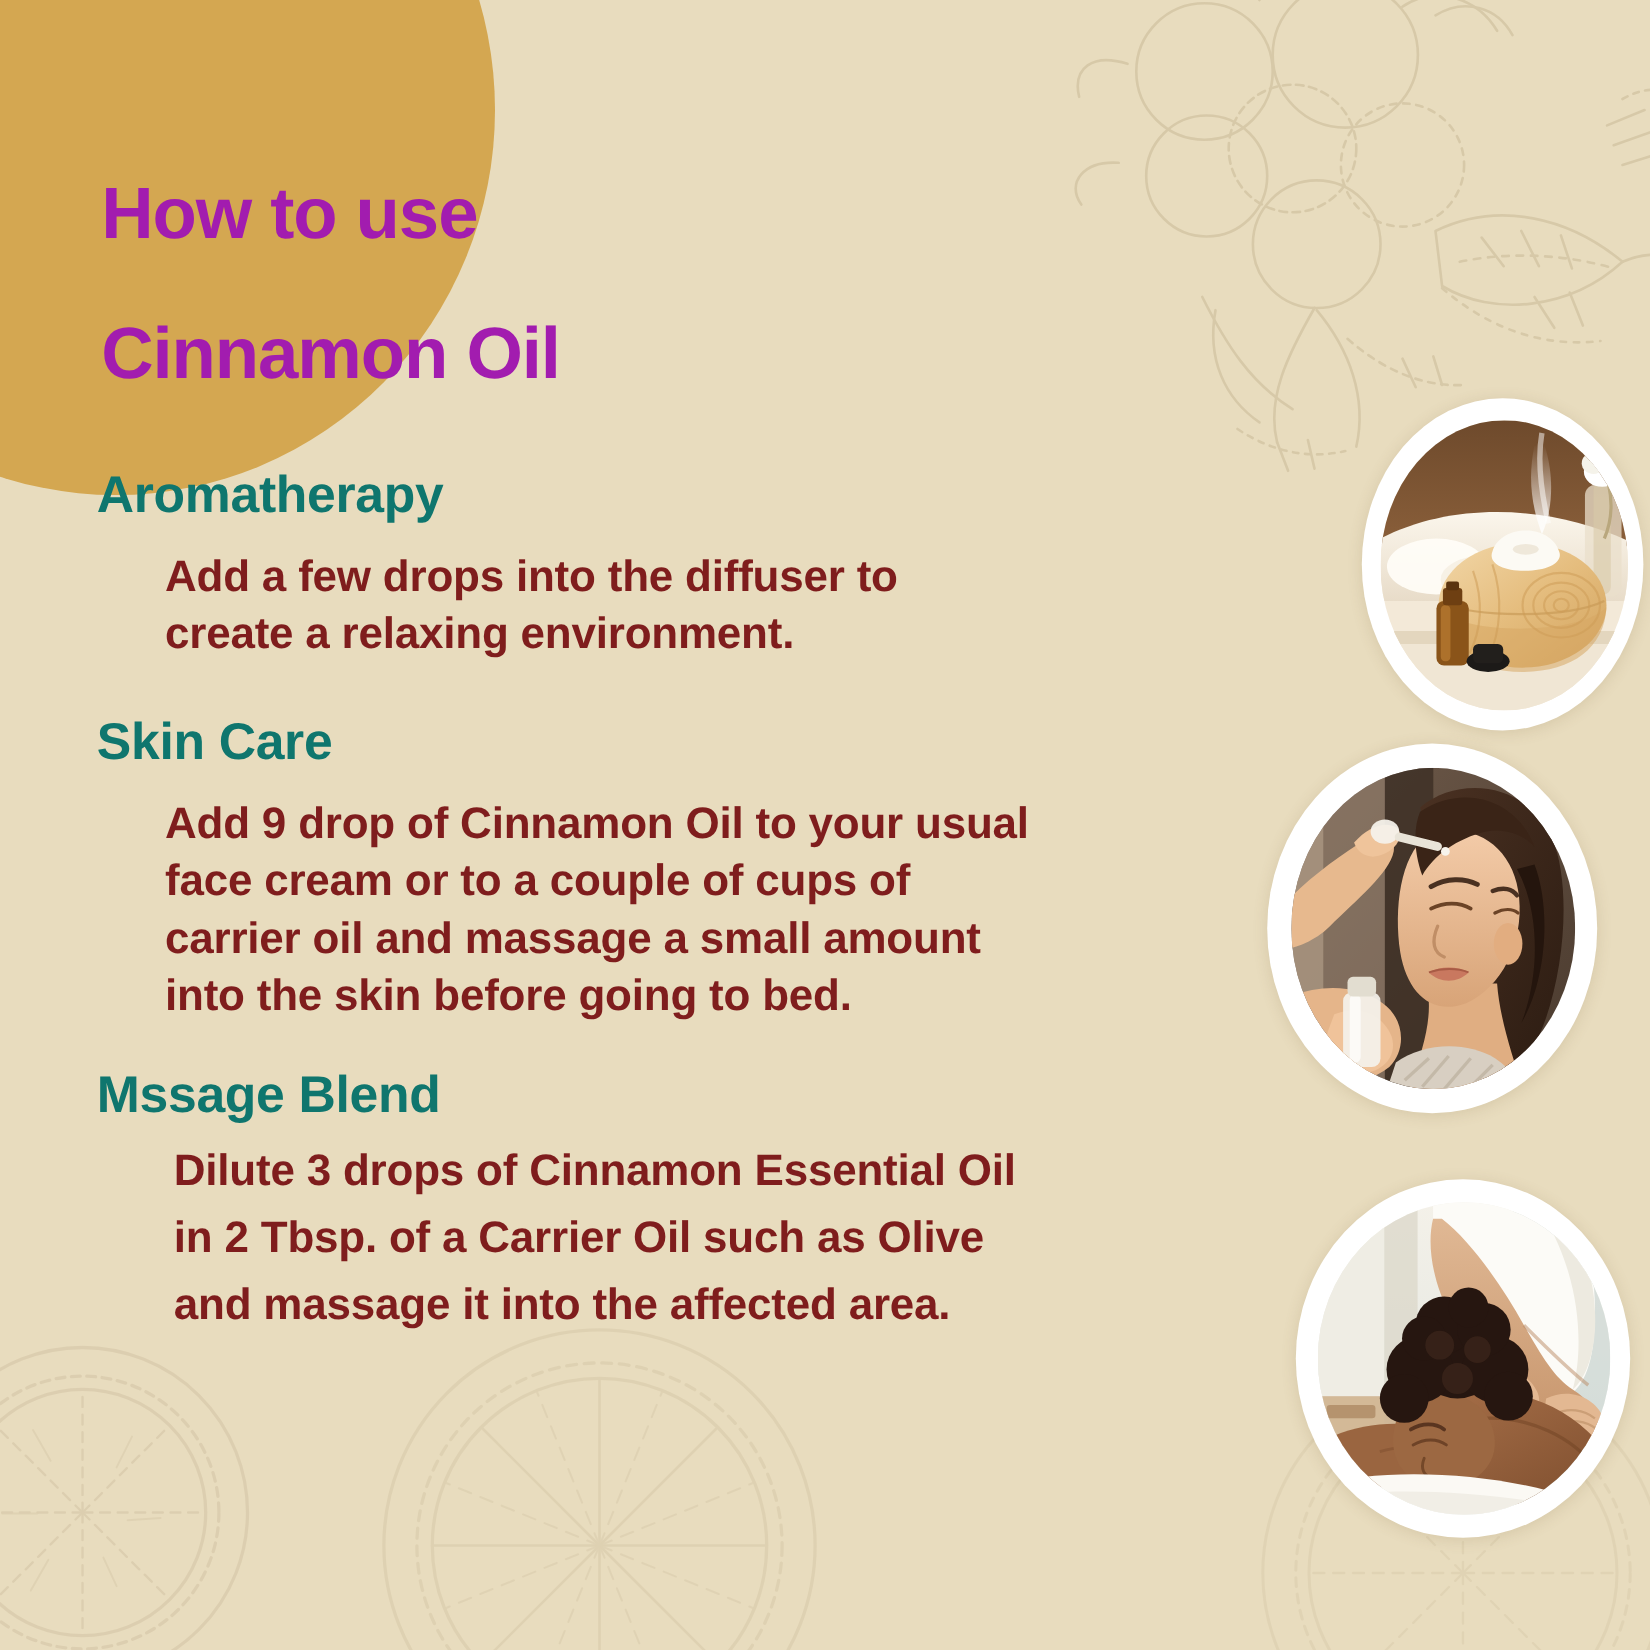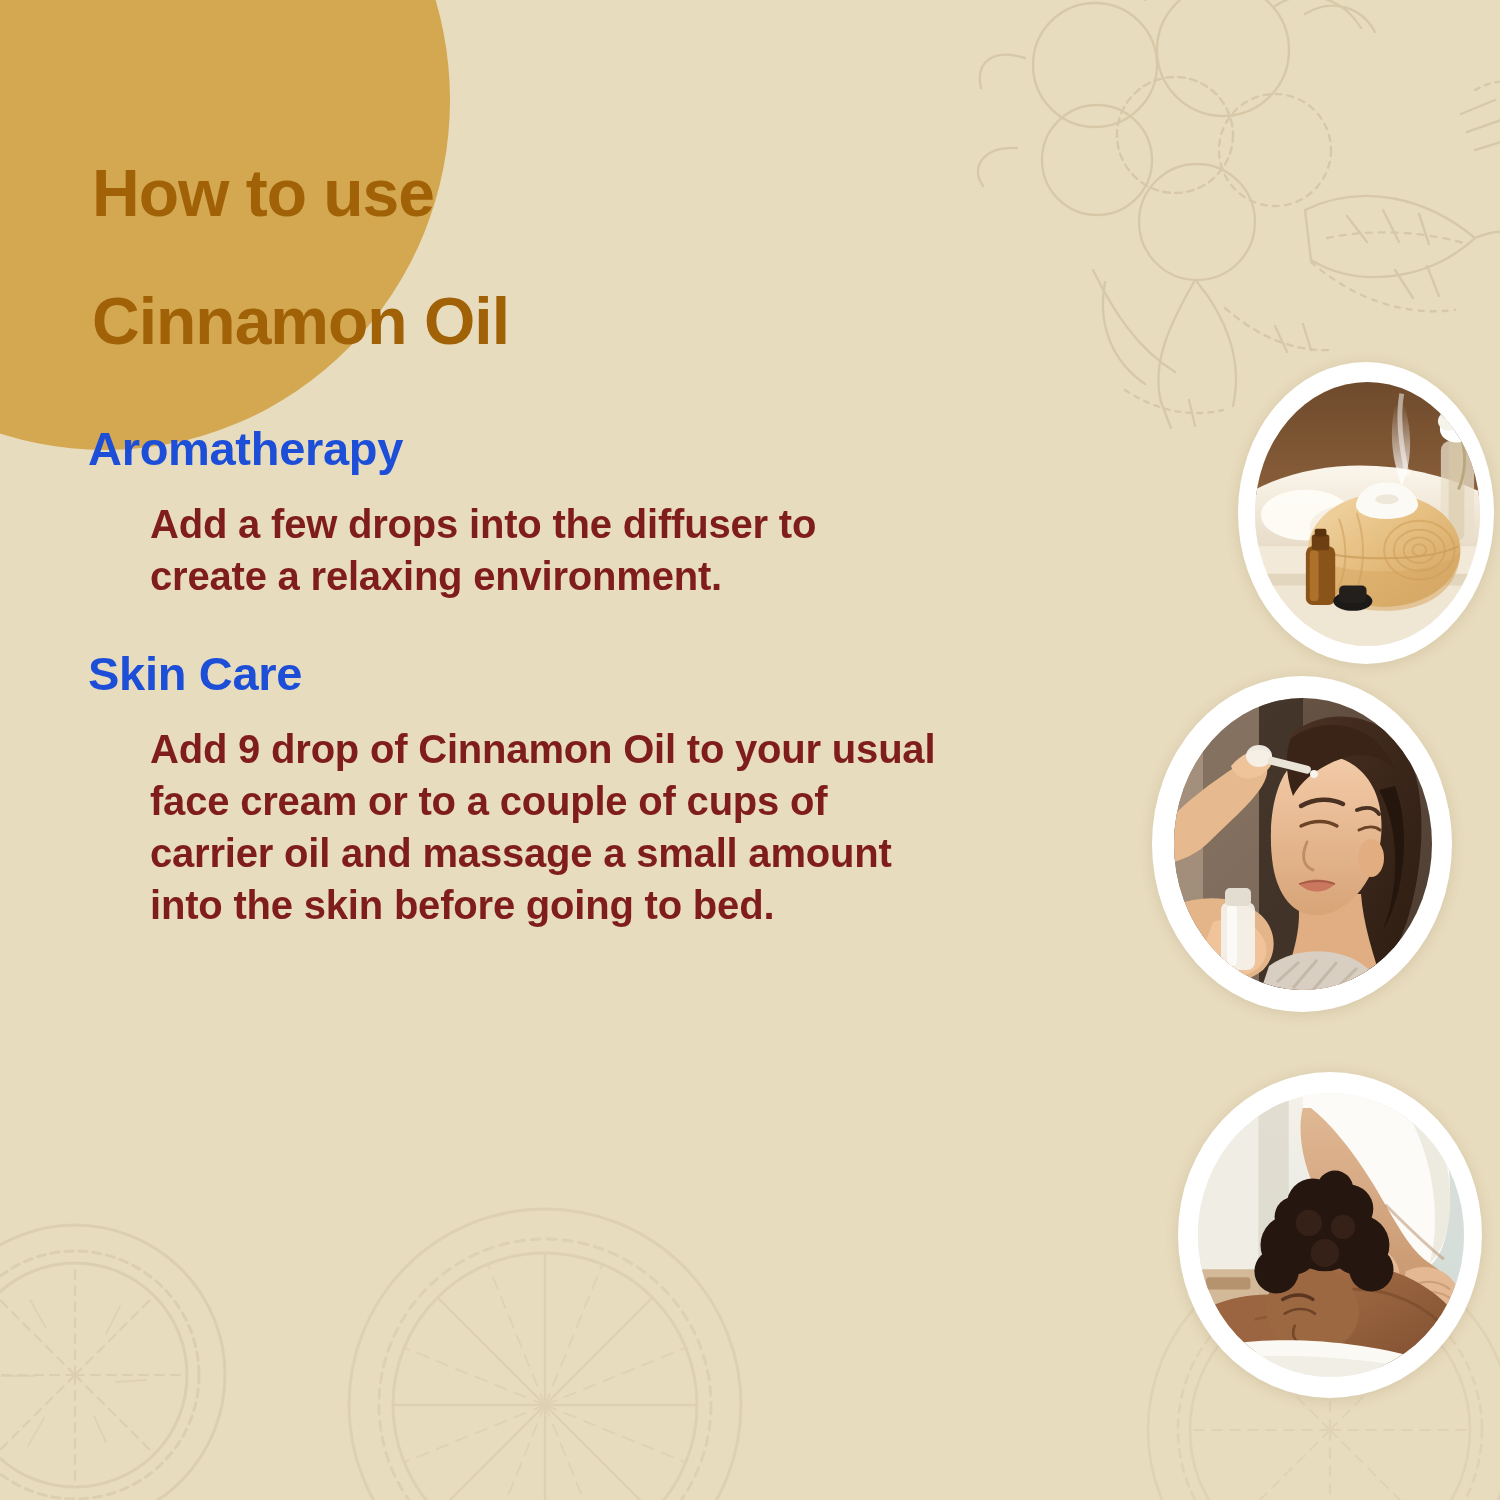--- a/index.html
+++ b/index.html
@@ -29,33 +29,33 @@
     position:absolute;
     left:-240px; top:-250px;
     width:690px; height:700px;
     background:#D4A751;
     border-radius:50%;
   }
 
   
   #headline { position:absolute; left:92px; top:160px; width:820px; }
   #title-line-1, #title-line-2 {
-    color:#a16207;
+    color:#a21caf;
     font-size:66px;
     font-weight:bold;
     letter-spacing:-1px;
     line-height:1.0;
   }
   #title-line-2 { margin-top:62px; }
 
   
   #sections { position:absolute; left:0; top:425px; width:1000px; }
   .section { position:relative; }
   .section-heading {
-    color:#1d4ed8;
+    color:#0f766e;
     font-size:47px;
     font-weight:bold;
     margin-left:88px;
     line-height:1.0;
     letter-spacing:-0.3px;
   }
   .section-body {
     color:#7f1d1d;
     font-size:40px;
     font-weight:bold;
@@ -218,20 +218,24 @@
     <div class="section" id="section-aromatherapy">
       <div class="section-heading">Aromatherapy</div>
       <div class="section-body">Add a few drops into the diffuser to create a relaxing environment.</div>
     </div>
 
     <div class="section" id="section-skincare">
       <div class="section-heading">Skin Care</div>
       <div class="section-body">Add 9 drop of Cinnamon Oil to your usual face cream or to a couple of cups of carrier oil and massage a small amount into the skin before going to bed.</div>
     </div>
 
+    <div class="section" id="section-massage">
+      <div class="section-heading">Mssage Blend</div>
+      <div class="section-body">Dilute 3 drops of Cinnamon Essential Oil in 2 Tbsp. of a Carrier Oil such as Olive and massage it into the affected area.</div>
+    </div>
 
   </div>
 
   <div class="photo-circle" id="circle-diffuser">
     <div class="photo-inner">
       <svg class="fill" viewBox="0 0 230 270" preserveAspectRatio="xMidYMid slice">
         <defs>
           <linearGradient id="dfWall" x1="0" y1="0" x2="0" y2="1">
             <stop offset="0" stop-color="#6E4A2C"></stop>
               <stop offset="1" stop-color="#8A5F3A"></stop>

